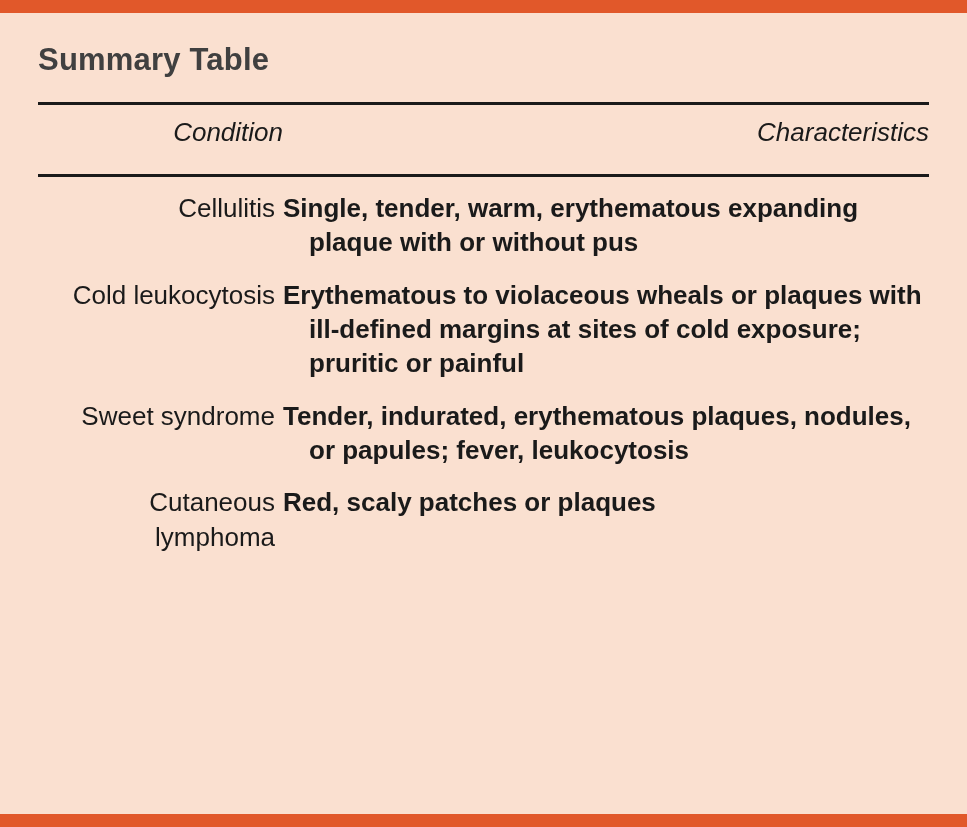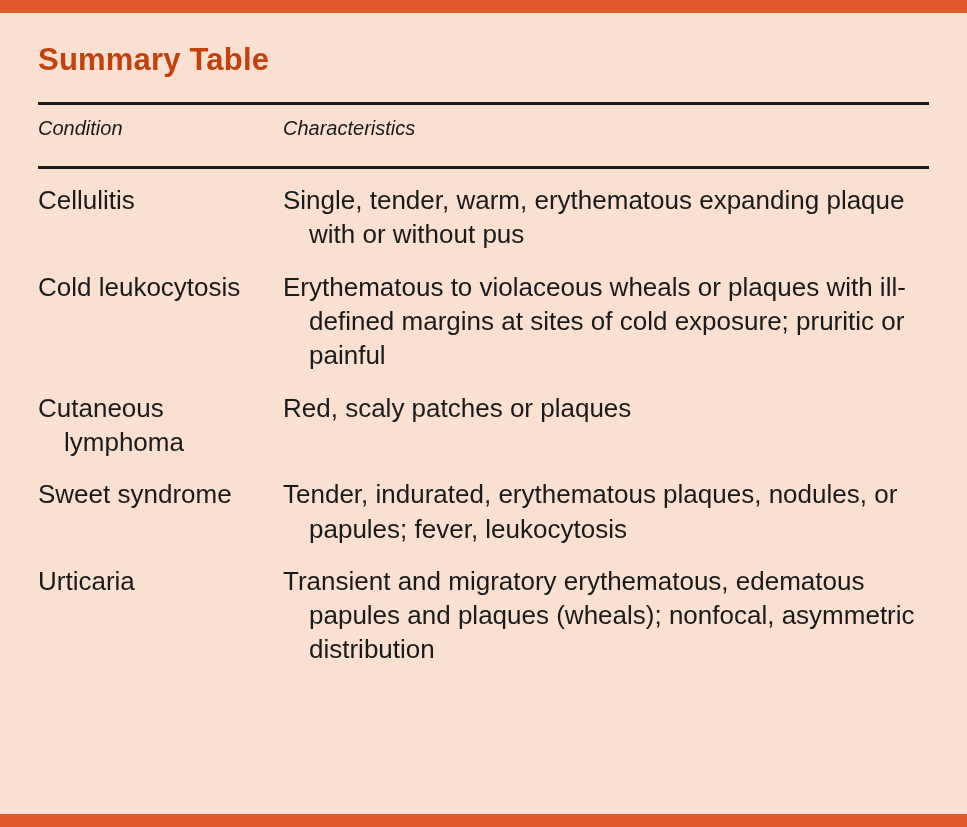--- a/index.html
+++ b/index.html
@@ -20,21 +20,21 @@
     box-sizing: border-box;
     background: #fae0d0;
     border-top: 13px solid #e1582a;
     border-bottom: 13px solid #e1582a;
     display: flex;
     flex-direction: column;
   }
   .table-title {
     font-size: 31px;
     font-weight: bold;
-    color: #c2410c;
+    color: #404040;
     margin: 29px 0 0 38px;
     letter-spacing: 0.2px;
   }
   .rule-top {
     height: 3px;
     background: #1a1a1a;
     margin: 24px 38px 0 38px;
   }
   .rule-mid {
     height: 3px;
@@ -43,44 +43,46 @@
   }
   table.summary {
     border-collapse: collapse;
     width: calc(100% - 76px);
     margin: 0 38px;
     table-layout: fixed;
   }
   table.summary col.col-condition { width: 245px; }
   table.summary col.col-characteristics { width: auto; }
   thead th {
-    text-align: left;
+    text-align: right;
     font-style: italic;
     font-weight: normal;
-    font-size: 20px;
+    font-size: 26px;
     color: #1a1a1a;
     padding: 12px 0 12px 0;
     vertical-align: top;
   }
   tbody td {
     font-size: 26px;
     color: #1a1a1a;
     vertical-align: top;
     padding: 9px 0 9px 0;
     line-height: 1.32;
     
     padding-left: 26px;
     text-indent: -26px;
   }
   tbody td.cond {
     padding-right: 8px;
+    text-align: right;
   }
   tbody td.chars {
     padding-left: 26px;
     text-indent: -26px;
+    font-weight: bold;
   }
   tbody tr:first-child td {
     padding-top: 14px;
   }
   .spacer { flex: 1 1 auto; }
 </style>
 </head>
 <body>
 
 <div class="table-card">
@@ -112,28 +114,24 @@
     <tbody>
       <tr>
         <td class="cond">Cellulitis</td>
         <td class="chars">Single, tender, warm, erythematous expanding plaque with or without pus</td>
       </tr>
       <tr>
         <td class="cond">Cold leukocytosis</td>
         <td class="chars">Erythematous to violaceous wheals or plaques with ill-defined margins at sites of cold exposure; pruritic or painful</td>
       </tr>
       <tr>
-        <td class="cond">Cutaneous lymphoma</td>
-        <td class="chars">Red, scaly patches or plaques</td>
-      </tr>
-      <tr>
         <td class="cond">Sweet syndrome</td>
         <td class="chars">Tender, indurated, erythematous plaques, nodules, or papules; fever, leukocytosis</td>
       </tr>
       <tr>
-        <td class="cond">Urticaria</td>
-        <td class="chars">Transient and migratory erythematous, edematous papules and plaques (wheals); nonfocal, asymmetric distribution</td>
+        <td class="cond">Cutaneous lymphoma</td>
+        <td class="chars">Red, scaly patches or plaques</td>
       </tr>
     </tbody>
   </table>
 
   <div class="spacer"></div>
 </div>
 
 </body></html>

